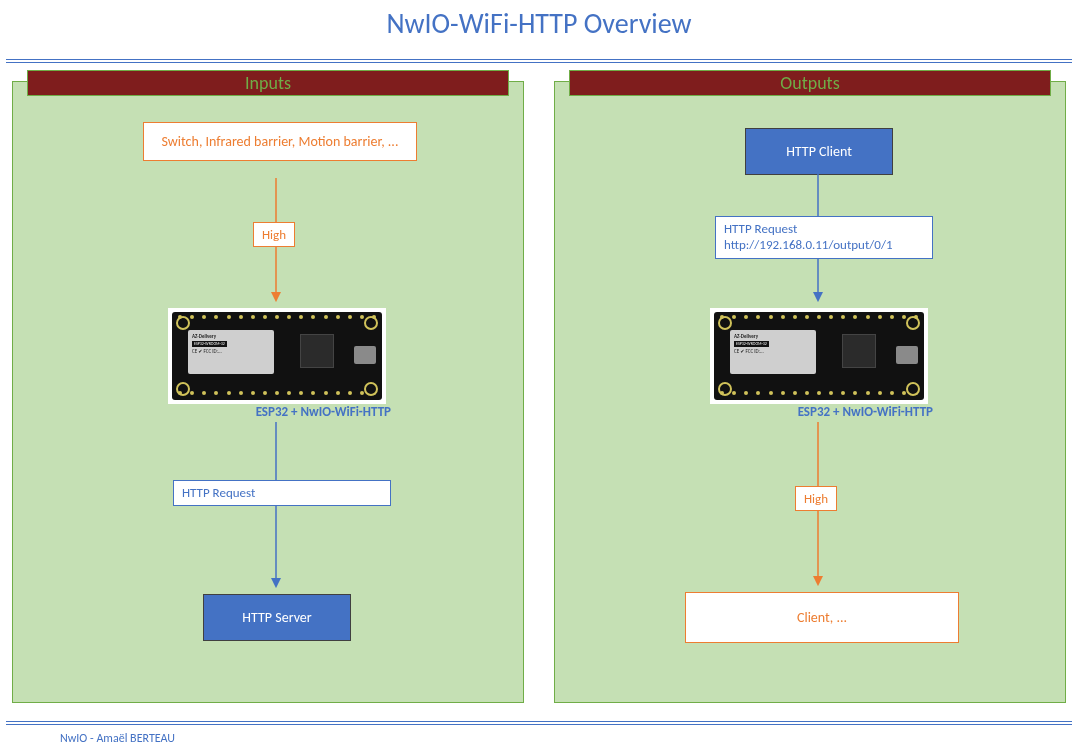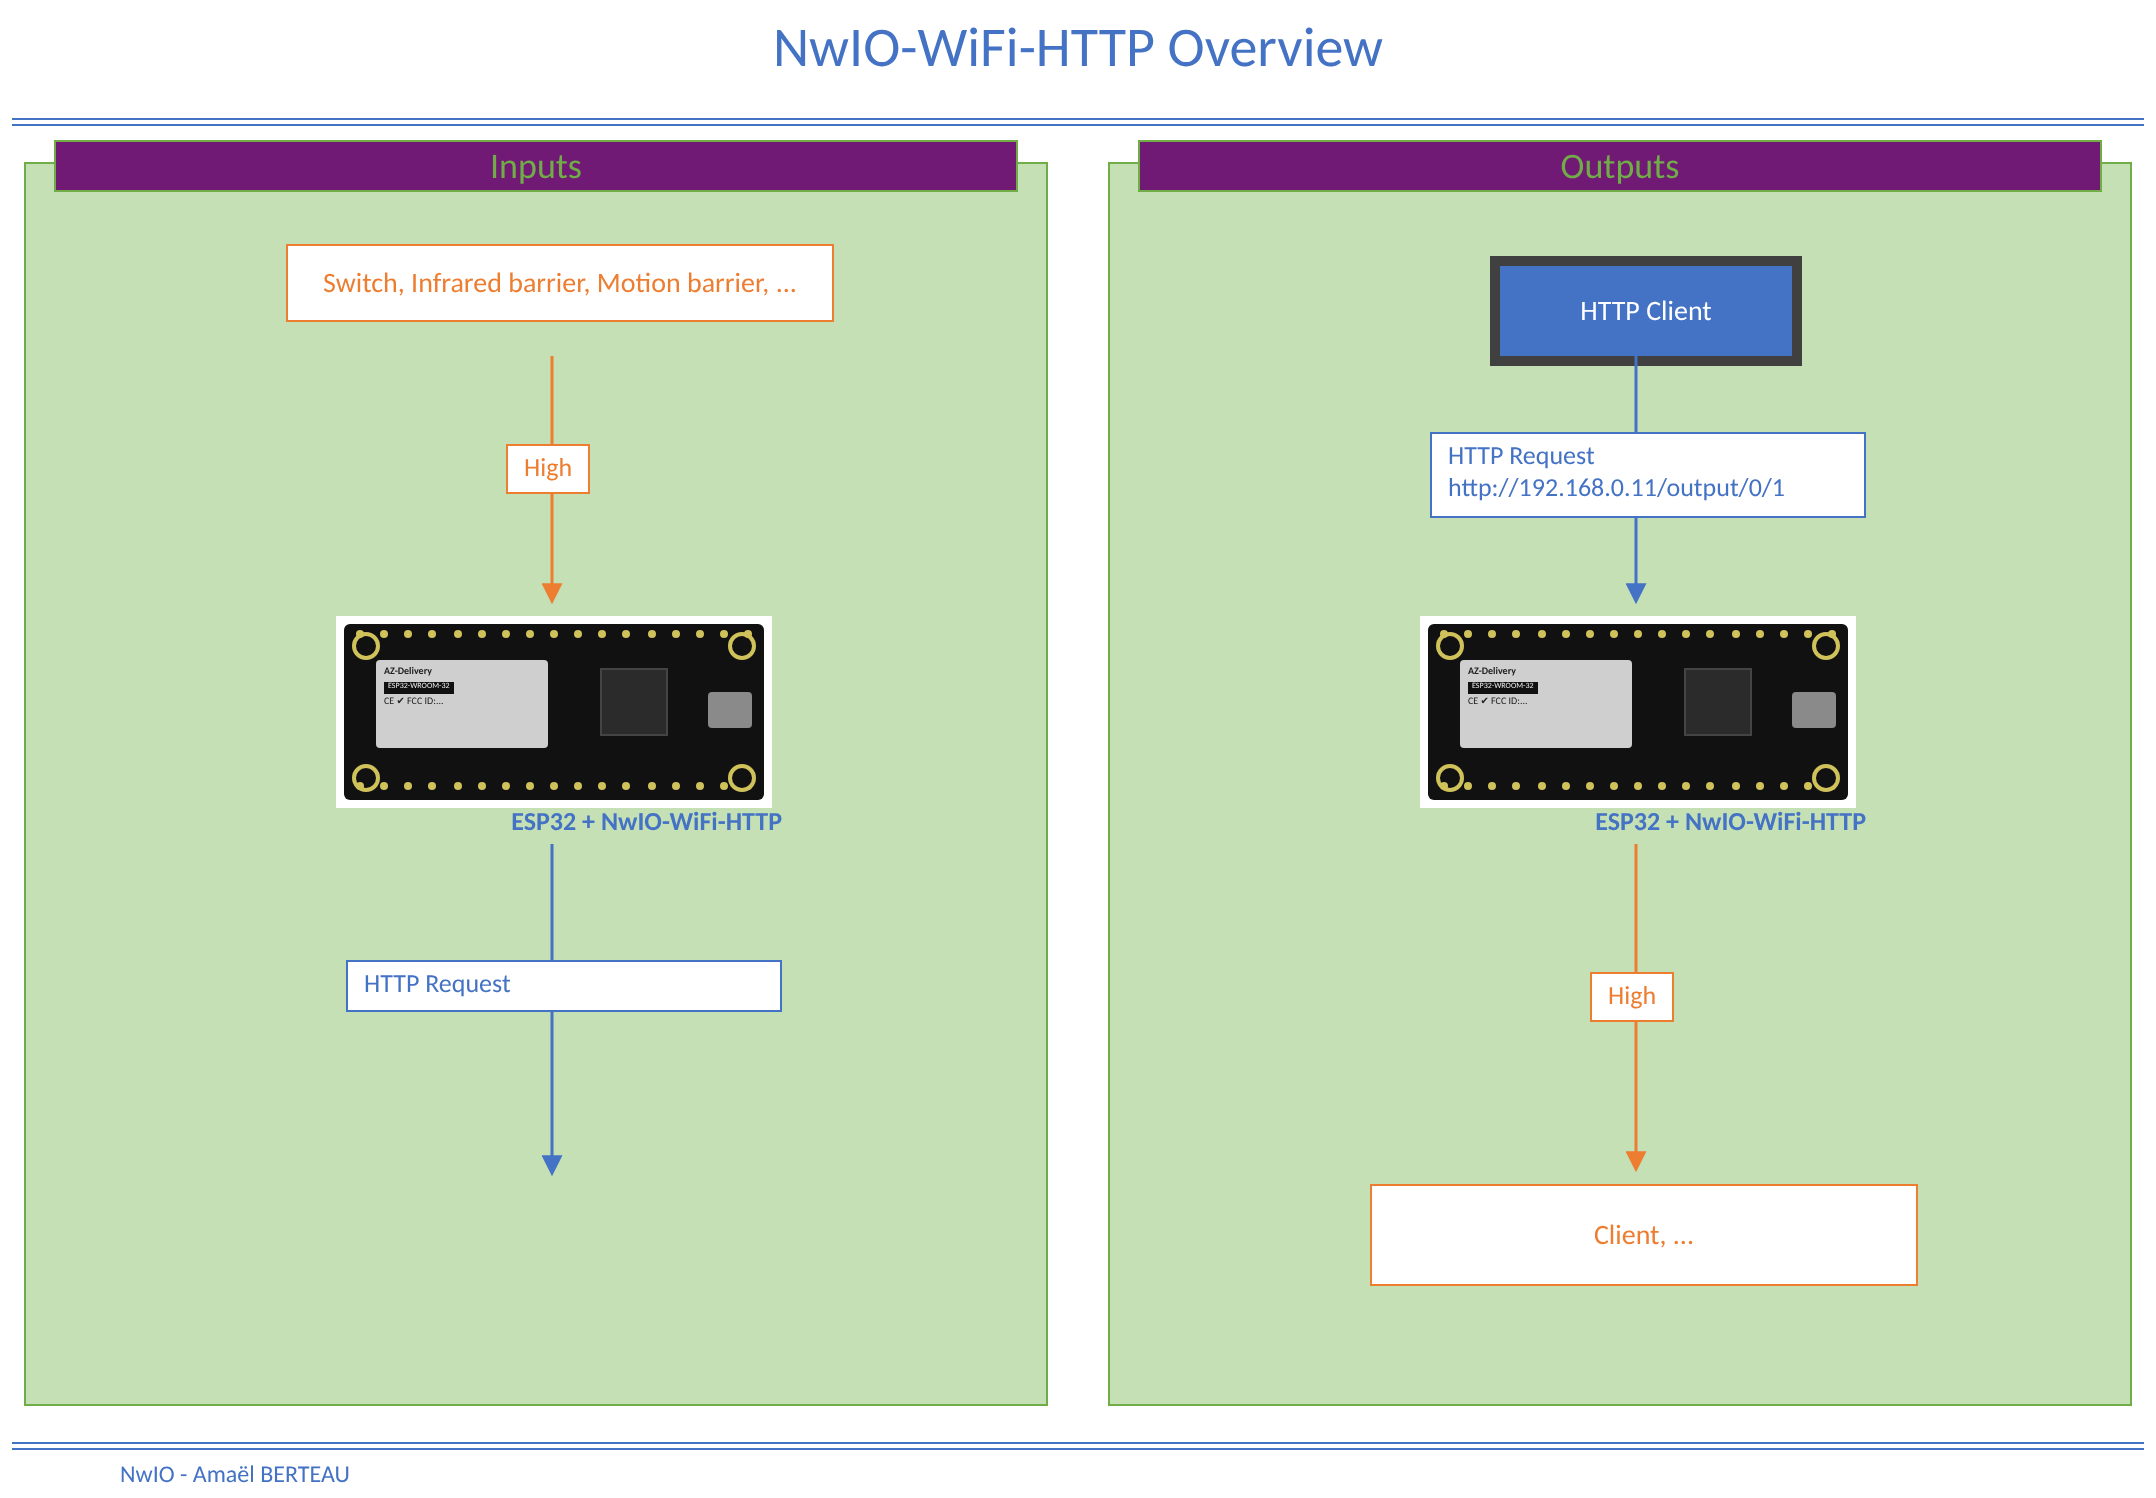--- a/index.html
+++ b/index.html
@@ -37,21 +37,21 @@
     width: 510px;
     height: 620px;
     background: #c5e0b4;
     border: 1px solid #70ad47;
   }
   .panel-header {
     position: absolute;
     top: -12px;
     left: 50%;
     transform: translateX(-50%);
-    background: #701a75;
+    background: #7f1d1d;
     border: 1px solid #70ad47;
     color: #70ad47;
     font-size: 18px;
     padding: 1px 0;
     text-align: center;
     width: 480px;
   }
   .footer {
     color: #4472C4;
     font-size: 12px;
@@ -60,21 +60,21 @@
   }
 
   
   .box {
     position: absolute;
     background: #ffffff;
     text-align: center;
     font-size: 14px;
   }
   .orange-border { border: 1px solid #ed7d31; color:#ed7d31; }
-  .blue-fill     { background: #4472C4; border: 5px solid #404040; color:#ffffff; }
+  .blue-fill     { background: #4472C4; border: 1px solid #404040; color:#ffffff; }
   .blue-text     { color:#4472C4; }
   .orange-text   { color:#ed7d31; }
 
   .label-box {
     position:absolute;
     background:#ffffff;
     border:1px solid #4472C4;
     font-size:13px;
     padding:4px 8px;
   }
@@ -211,20 +211,21 @@
         <marker id="ah-blue" viewBox="0 0 10 10" refX="8" refY="5" markerWidth="7" markerHeight="7" orient="auto">
           <path d="M0,0 L10,5 L0,10 Z" fill="#4472C4"></path>
         </marker>
       </defs>
       <line x1="7" y1="0" x2="7" y2="164" stroke="#4472C4" stroke-width="1.5" marker-end="url(#ah-blue)"></line>
     </svg>
     <div class="label-box blue-text" style="left:160px; top:398px; width:200px; line-height:1.25;">
       <div>HTTP Request</div>
     </div>
 
+    <div class="box blue-fill" style="left:190px; top:512px; width:146px; padding:14px 0;">HTTP Server</div>
   </div>
 
   <div class="panel">
     <div class="panel-header">Outputs</div>
 
     <div class="box blue-fill" style="left:190px; top:46px; width:146px; padding:14px 0;">HTTP Client</div>
 
     <svg class="arrow" style="left:256px; top:92px; width:14px; height:132px;">
       <line x1="7" y1="0" x2="7" y2="126" stroke="#4472C4" stroke-width="1.5" marker-end="url(#ah-blue)"></line>
     </svg>

